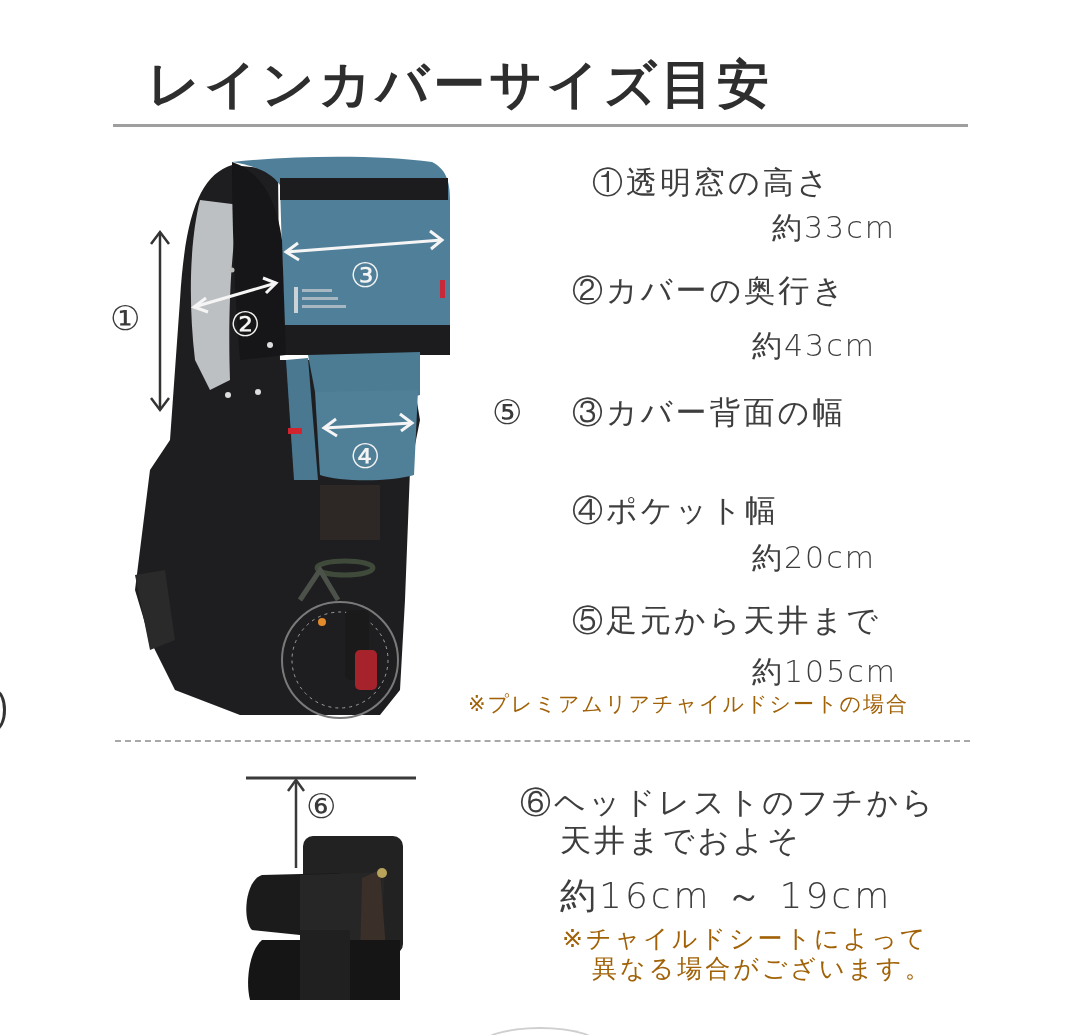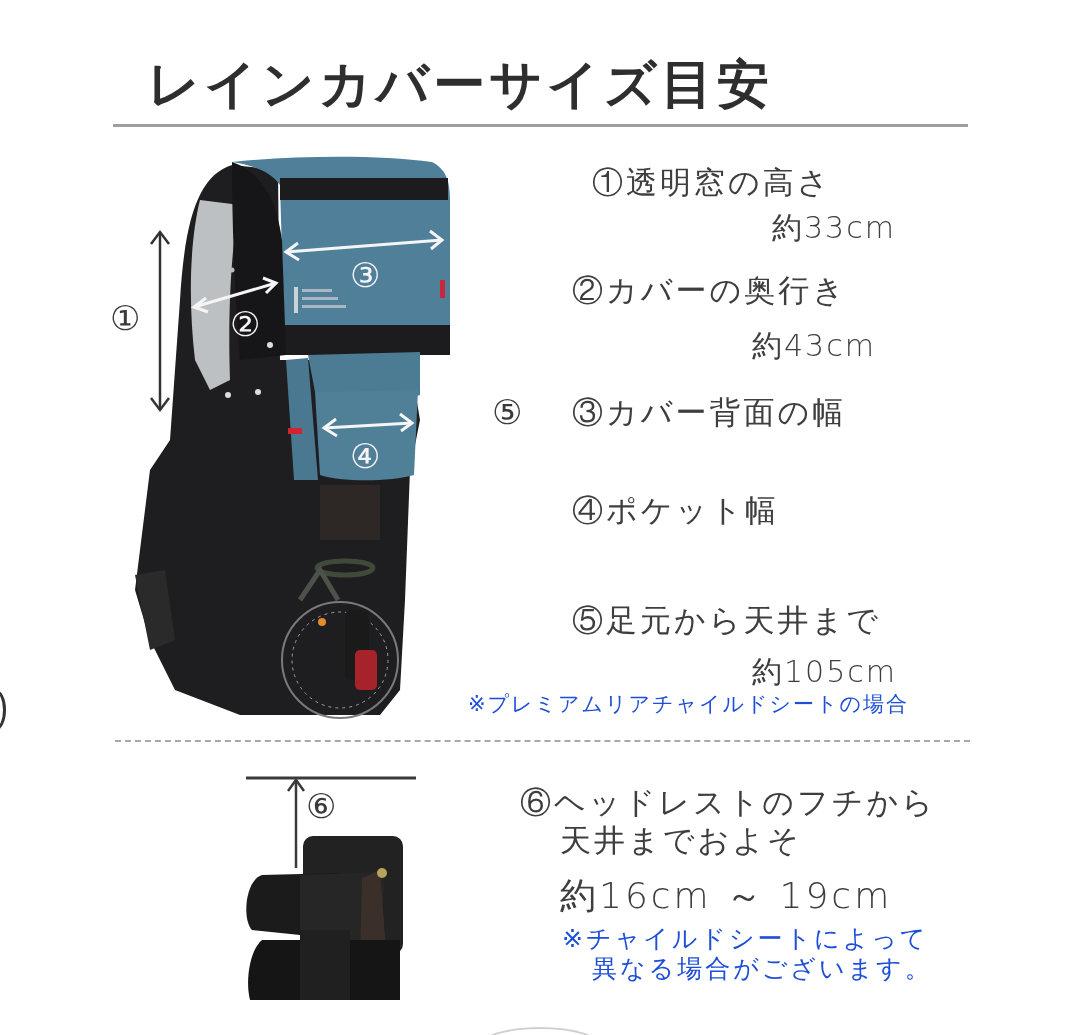--- a/index.html
+++ b/index.html
@@ -8,21 +8,21 @@
 
   .title {
     position: absolute; left: 0; top: 50px; width: 920px; text-align: center;
     font-size: 52px; font-weight: bold; letter-spacing: 4px; color: #2e2e2e;
   }
   .title-rule { position: absolute; left: 113px; top: 124px; width: 855px; height: 3px; background: #9e9e9e; }
 
   .spec { position: absolute; font-size: 31px; letter-spacing: 3px; color: #3e3e3e; white-space: nowrap; font-weight: 300; }
   .spec .val { display: block; font-size: 30px; letter-spacing: 2px; }
 
-  .note { position: absolute; font-size: 21px; color: #1d4ed8; letter-spacing: 2px; white-space: nowrap; }
+  .note { position: absolute; font-size: 21px; color: #a16207; letter-spacing: 2px; white-space: nowrap; }
 
   .divider {
     position: absolute; left: 115px; top: 740px; width: 855px; height: 0;
     border-top: 2px dashed #a8a8a8;
   }
 
   .photo { position: absolute; }
   .label-circ {
     position: absolute; font-size: 34px; color: #3a3a3a; font-weight: 300;
   }
@@ -131,20 +131,21 @@
 </div>
 <div class="spec" style="left:572px;top:270px;">
   <span>②</span><span>カバーの奥行き</span>
   <span class="val" style="padding-left:180px;margin-top:14px;">約43cm</span>
 </div>
 <div class="spec" style="left:572px;top:392px;">
   <span>③</span><span>カバー背面の幅</span>
 </div>
 <div class="spec" style="left:572px;top:490px;">
   <span>④</span><span>ポケット幅</span>
+  <span class="val" style="padding-left:180px;margin-top:6px;">約20cm</span>
 </div>
 <div class="spec" style="left:572px;top:600px;">
   <span>⑤</span><span>足元から天井まで</span>
   <span class="val" style="padding-left:180px;margin-top:10px;">約105cm</span>
 </div>
 <div class="note" style="left:468px;top:690px;">※プレミアムリアチャイルドシートの場合</div>
 
 <div class="divider"></div>
 
 <svg class="photo" style="left:220px;top:760px;" width="220" height="240" viewBox="220 760 220 240">

